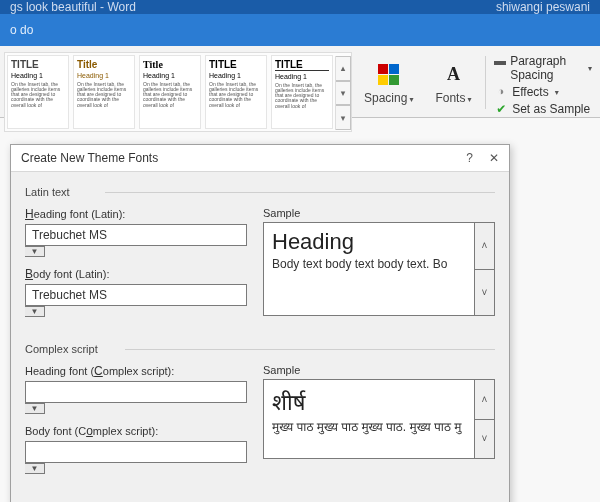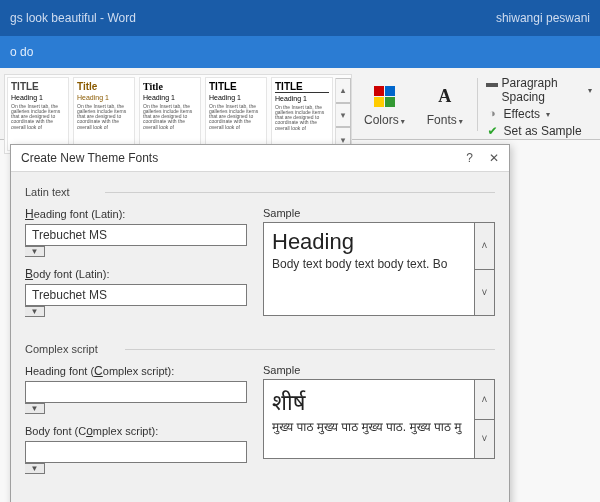--- a/index.html
+++ b/index.html
@@ -1,18 +1,18 @@
 <!DOCTYPE html>
 <html><head>
 <meta charset="utf-8">
 <style>
 * { box-sizing: border-box; margin: 0; padding: 0; font-family: "Segoe UI", Tahoma, sans-serif; font-size: 12px; }
 body { background: #f8f8f8; width: 600px; height: 502px; overflow: hidden; position: relative; }
 
-.titlebar { background: #1a5ca8; color: #fff; height: 36px; display: flex; align-items: center; padding: 0 10px; justify-content: space-between; }
+.titlebar { background: #1a5ca8; color: #fff; height: 14px; display: flex; align-items: center; padding: 0 10px; justify-content: space-between; }
 .titlebar .left { font-size: 12px; color: #d0ddf0; }
 .titlebar .right { font-size: 12px; color: #d0ddf0; }
 
 .subbar { background: #2b7cd3; color: #fff; height: 32px; display: flex; align-items: center; padding: 0 10px; font-size: 12px; color: #e0ecfb; }
 
 .ribbon { background: #f3f3f3; border-bottom: 1px solid #c4c4c4; height: 72px; display: flex; align-items: stretch; padding: 4px 4px 2px 4px; gap: 2px; }
 .gallery { display: flex; align-items: center; background: #fcfcfc; border: 1px solid #ddd; height: 80px; margin-top: 2px; }
 .gallery-item { width: 62px; height: 74px; border: 1px solid #e5e5e5; padding: 3px; font-size: 6px; line-height: 1.1; margin: 2px; background: #fff; position: relative; overflow: hidden; }
 .gallery-item .gtitle { font-weight: bold; font-size: 10px; margin-bottom: 2px; }
 .gallery-item .ghead { font-size: 7px; margin-bottom: 2px; }
@@ -125,21 +125,21 @@
   <div class="ribbon-group">
     <div class="ribbon-big">
       <div class="icon">
           <div class="colors-icon">
             <div></div>
             <div></div>
             <div></div>
             <div></div>
           </div>
         </div>
-      <div class="lbl"><span>Colors</span><span class="drop-ar">▾</span></div>
+      <div class="lbl"><span>Spacing</span><span class="drop-ar">▾</span></div>
     </div>
   </div>
 
   <div class="ribbon-group">
     <div class="ribbon-big">
       <div class="icon fonts-icon">A</div>
       <div class="lbl"><span>Fonts</span><span class="drop-ar">▾</span></div>
     </div>
   </div>
 

